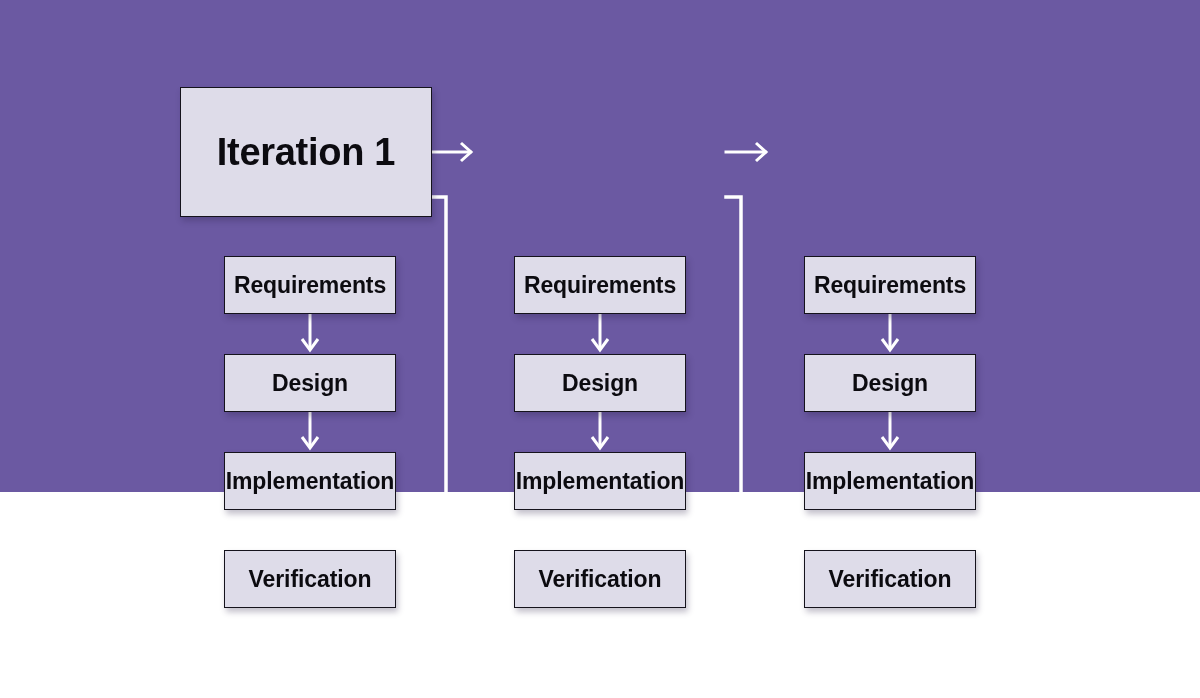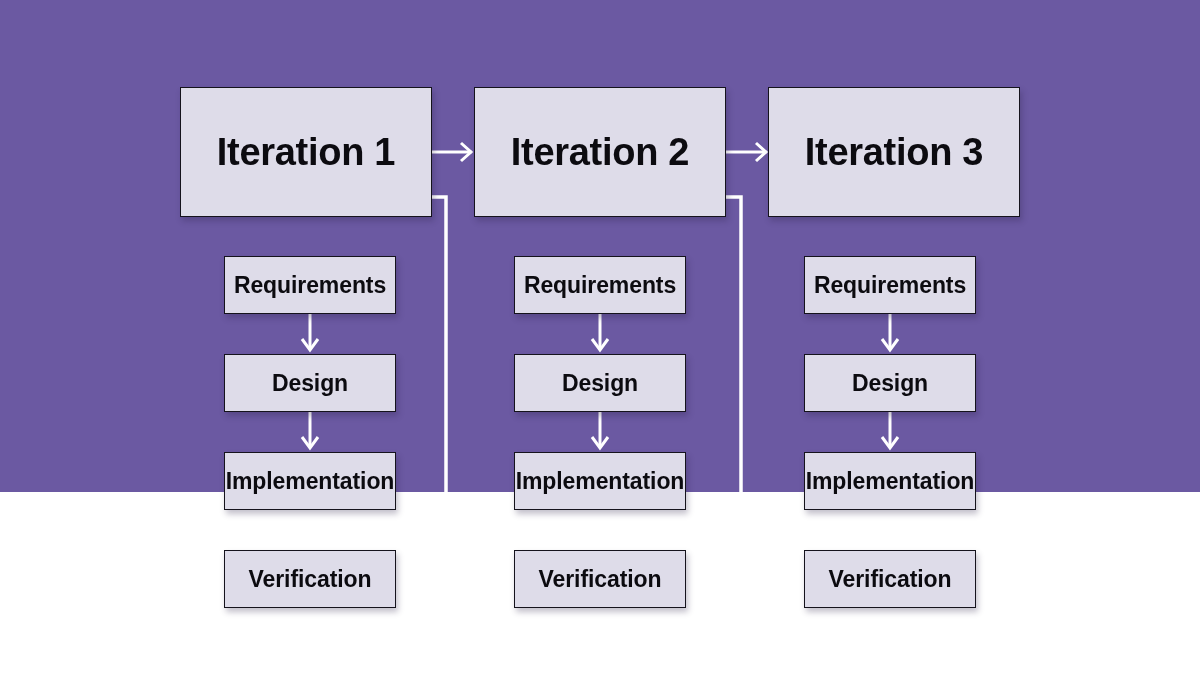--- a/index.html
+++ b/index.html
@@ -151,27 +151,25 @@
     </g>
   </svg>
 
   <div class="box iteration-box" style="left:180px; top:87px;">Iteration 1</div>
 
   <div class="box phase-box" style="left:224px; top:256px;">Requirements</div>
   <div class="box phase-box" style="left:224px; top:354px;">Design</div>
   <div class="box phase-box" style="left:224px; top:452px;">Implementation</div>
   <div class="box phase-box" style="left:224px; top:550px;">Verification</div>
 
-  <div class="box iteration-box" style="left:474px; top:87px;">Iteration 2</div>
 
   <div class="box phase-box" style="left:514px; top:256px;">Requirements</div>
   <div class="box phase-box" style="left:514px; top:354px;">Design</div>
   <div class="box phase-box" style="left:514px; top:452px;">Implementation</div>
   <div class="box phase-box" style="left:514px; top:550px;">Verification</div>
 
-  <div class="box iteration-box" style="left:768px; top:87px;">Iteration 3</div>
 
   <div class="box phase-box" style="left:804px; top:256px;">Requirements</div>
   <div class="box phase-box" style="left:804px; top:354px;">Design</div>
   <div class="box phase-box" style="left:804px; top:452px;">Implementation</div>
   <div class="box phase-box" style="left:804px; top:550px;">Verification</div>
 
 </div>
 
 </body></html>

